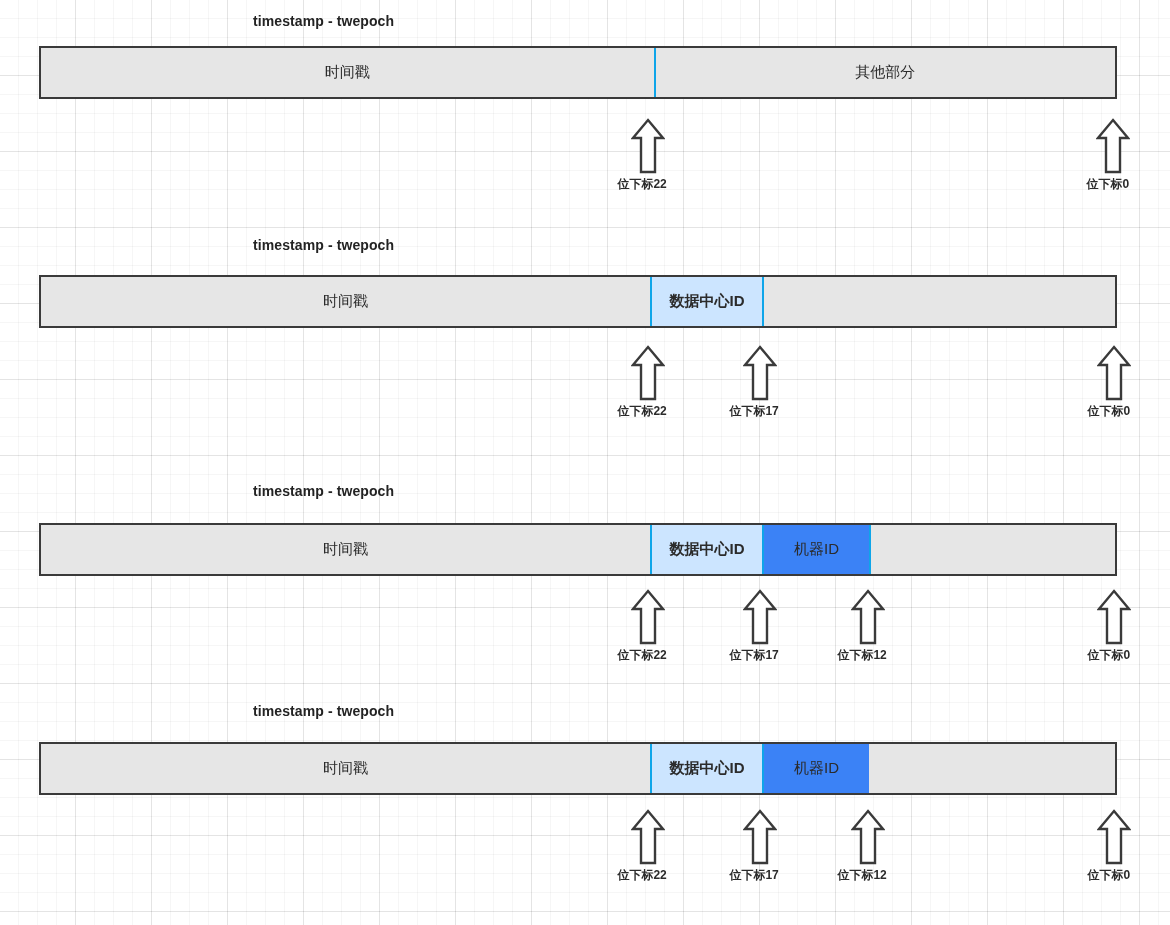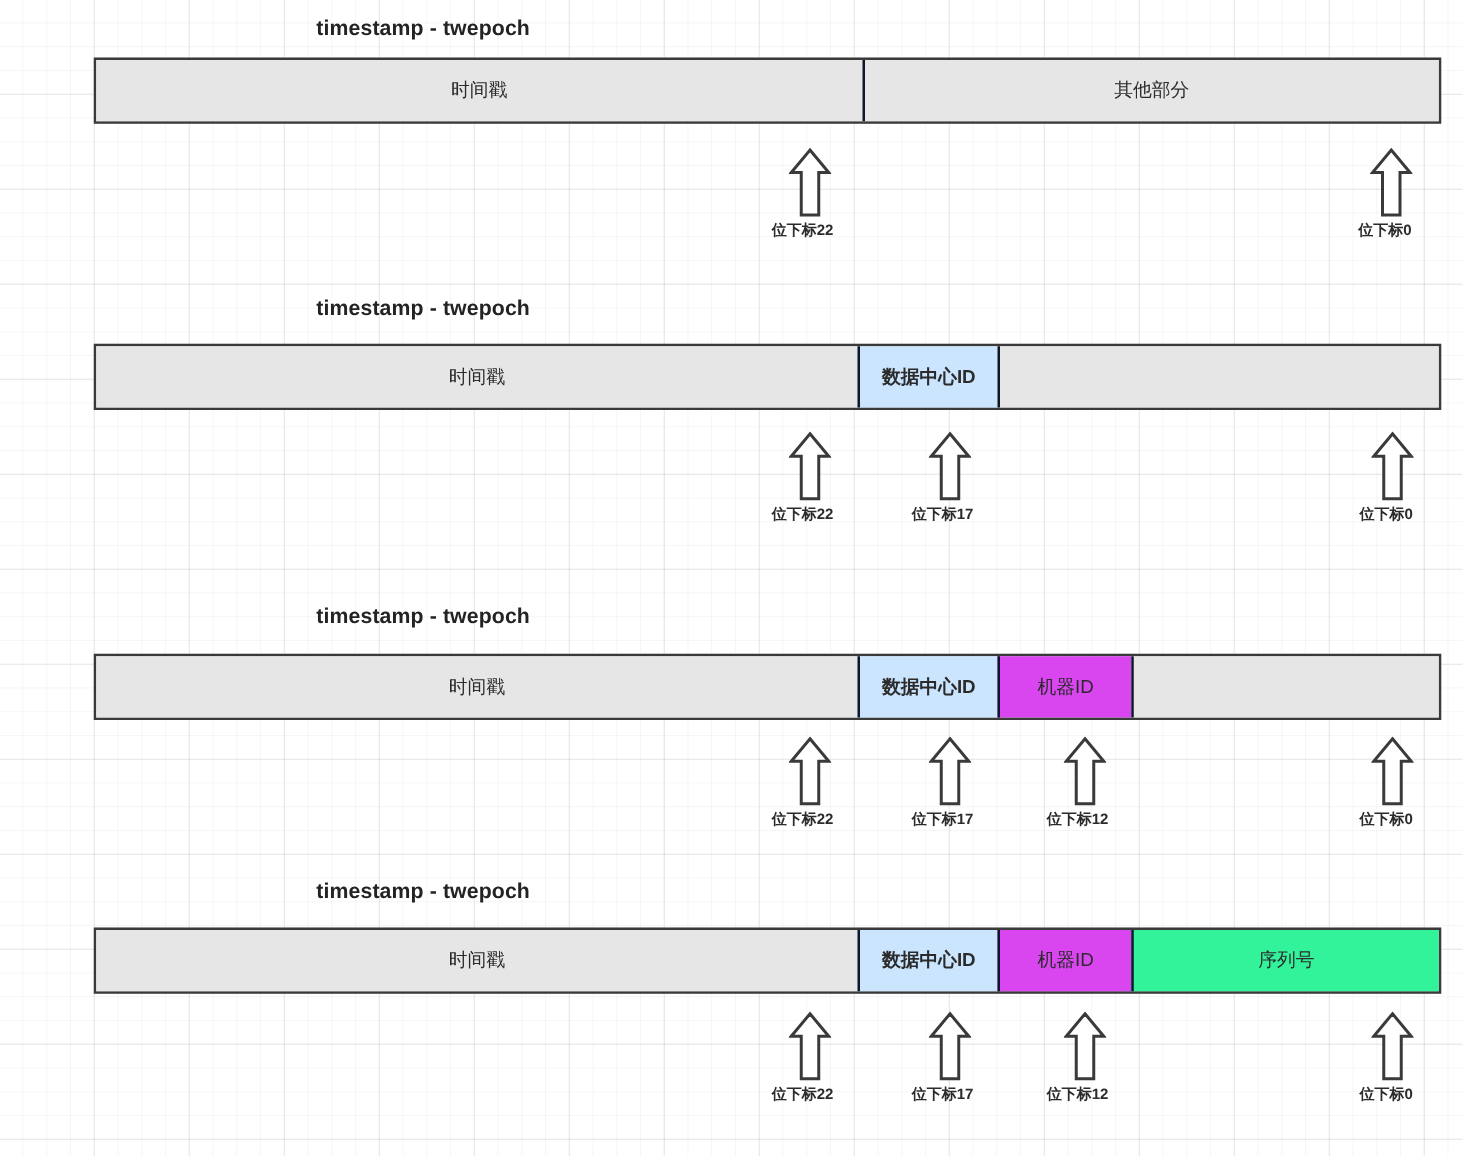--- a/index.html
+++ b/index.html
@@ -35,57 +35,56 @@
 
   
   .row {
     position: absolute;
     left: 0;
     top: 0;
   }
 
   .row-title {
     position: absolute;
-    font-size: 17px;
+    font-size: 14px;
     font-weight: bold;
     color: #232323;
     letter-spacing: 0.1px;
     white-space: nowrap;
   }
 
   
   .bar {
     position: absolute;
     display: flex;
     box-sizing: border-box;
     border: 2px solid #3a3a3a;
     background: #e6e6e6;
     height: 53px;
-    margin-left: 36px;
   }
 
   .seg {
     box-sizing: border-box;
     display: flex;
     align-items: center;
     justify-content: center;
     font-size: 15px;
     color: #2b2b2b;
     height: 100%;
     overflow: hidden;
     white-space: nowrap;
   }
   .seg + .seg {
-    border-left: 2px solid #0f172a;
+    border-left: 2px solid #0ea5e9;
   }
   .seg.timestamp  { background: #e6e6e6; }
   .seg.other      { background: #e6e6e6; }
   .seg.empty      { background: #e6e6e6; }
   .seg.datacenter { background: #cce5ff; font-weight: bold; }
-  .seg.machine    { background: #d946ef; }
+  .seg.machine    { background: #3b82f6; }
   .seg.sequence   { background: #33f39a; }
 
   
   .pointer {
     position: absolute;
     width: 34px;
   }
   .pointer svg {
     display: block;
     width: 34px;
@@ -201,21 +200,20 @@
     </div>
   </div>
 
   <div class="row">
     <div class="row-title" style="left:253px; top:703px;">timestamp - twepoch</div>
 
     <div class="bar" style="left:39px; top:742px; width:1078px;">
       <div class="seg timestamp" style="width:609px;">时间戳</div>
       <div class="seg datacenter" style="width:112px;">数据中心ID</div>
       <div class="seg machine" style="width:107px;">机器ID</div>
-      <div class="seg sequence" style="width:246px;">序列号</div>
     </div>
 
     <div class="pointer" style="left:631px; top:809px;">
       <svg viewBox="0 0 34 56" xmlns="http://www.w3.org/2000/svg">
         <polygon points="17,2 32,20 24,20 24,54 10,54 10,20 2,20" fill="#ffffff" stroke="#3a3a3a" stroke-width="2.4" stroke-linejoin="miter"></polygon>
       </svg>
       <div class="pointer-label">位下标22</div>
     </div>
 
     <div class="pointer" style="left:743px; top:809px;">

